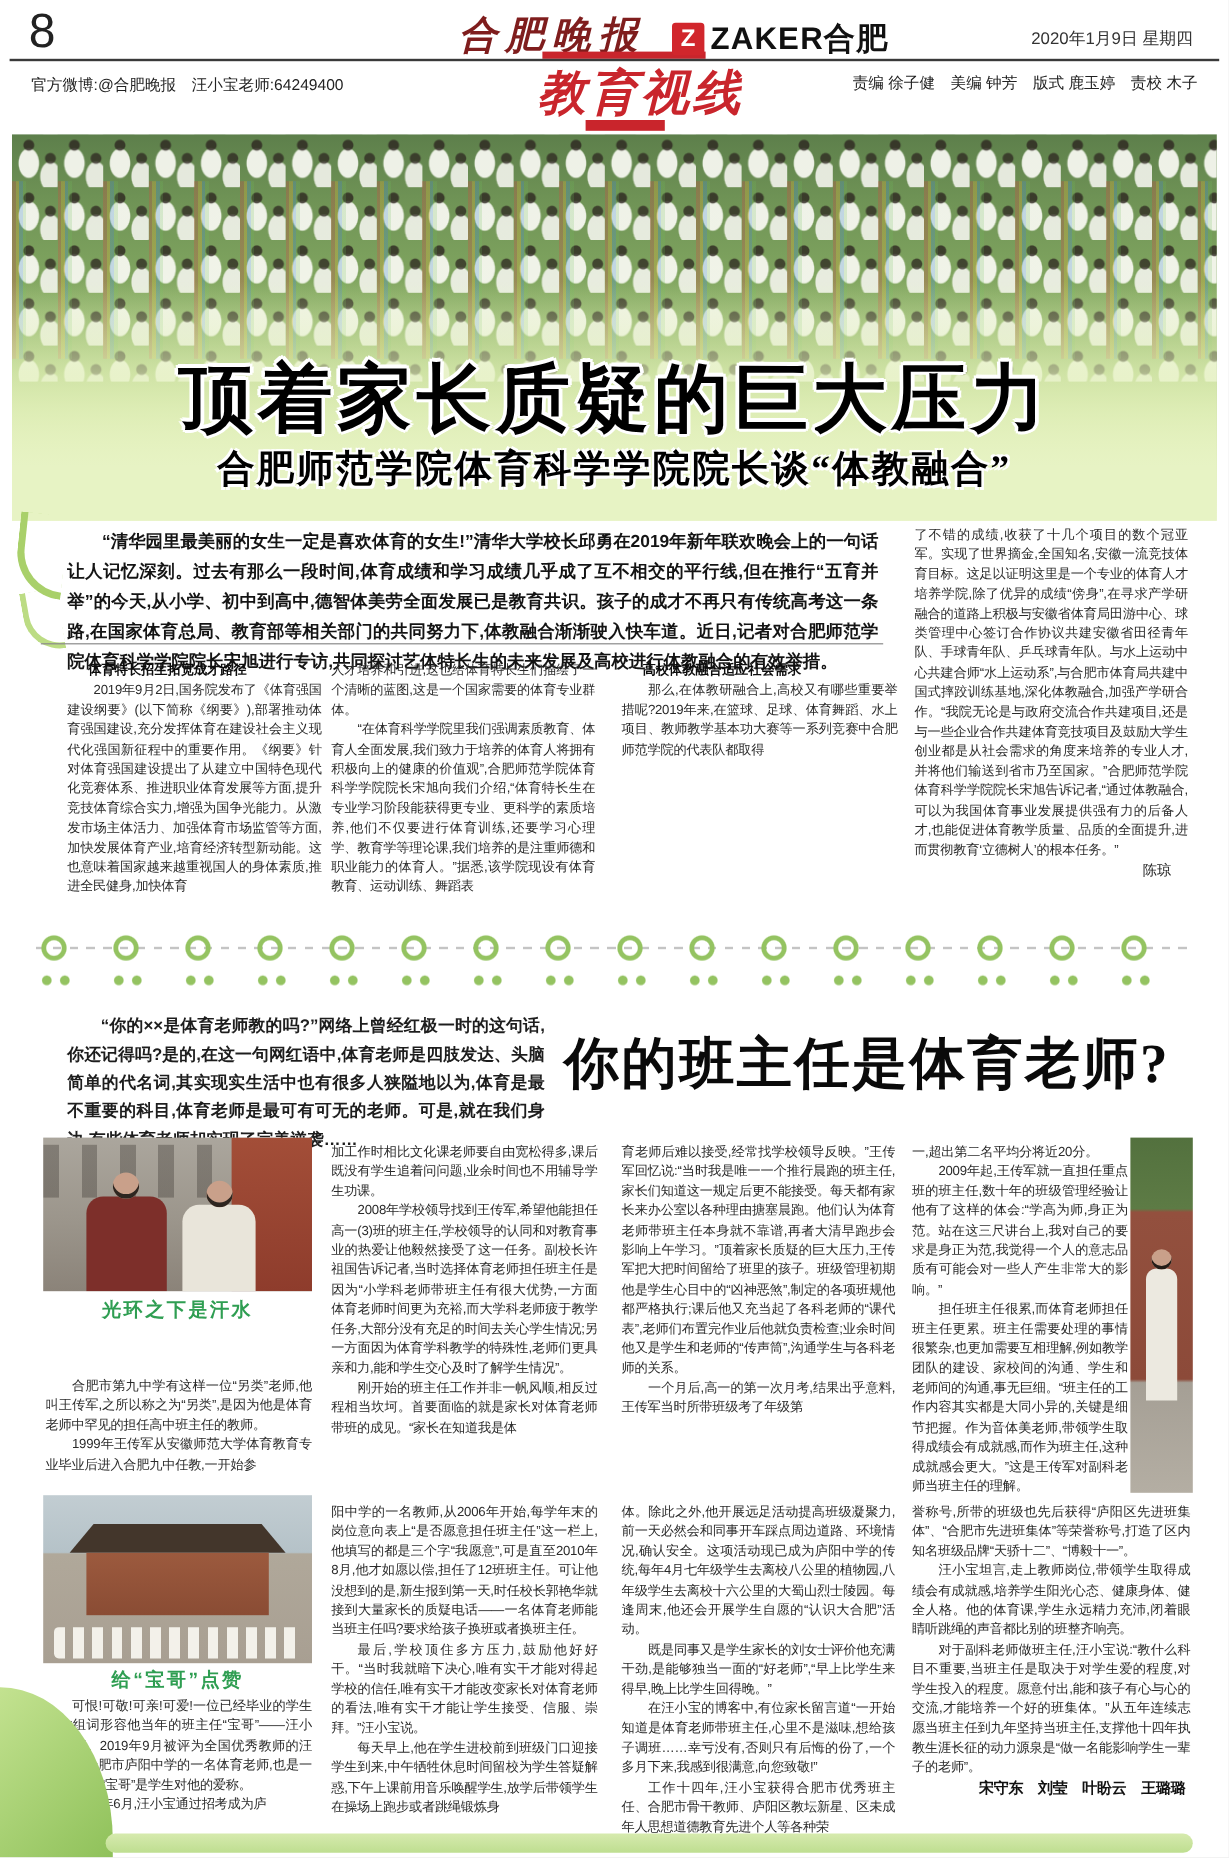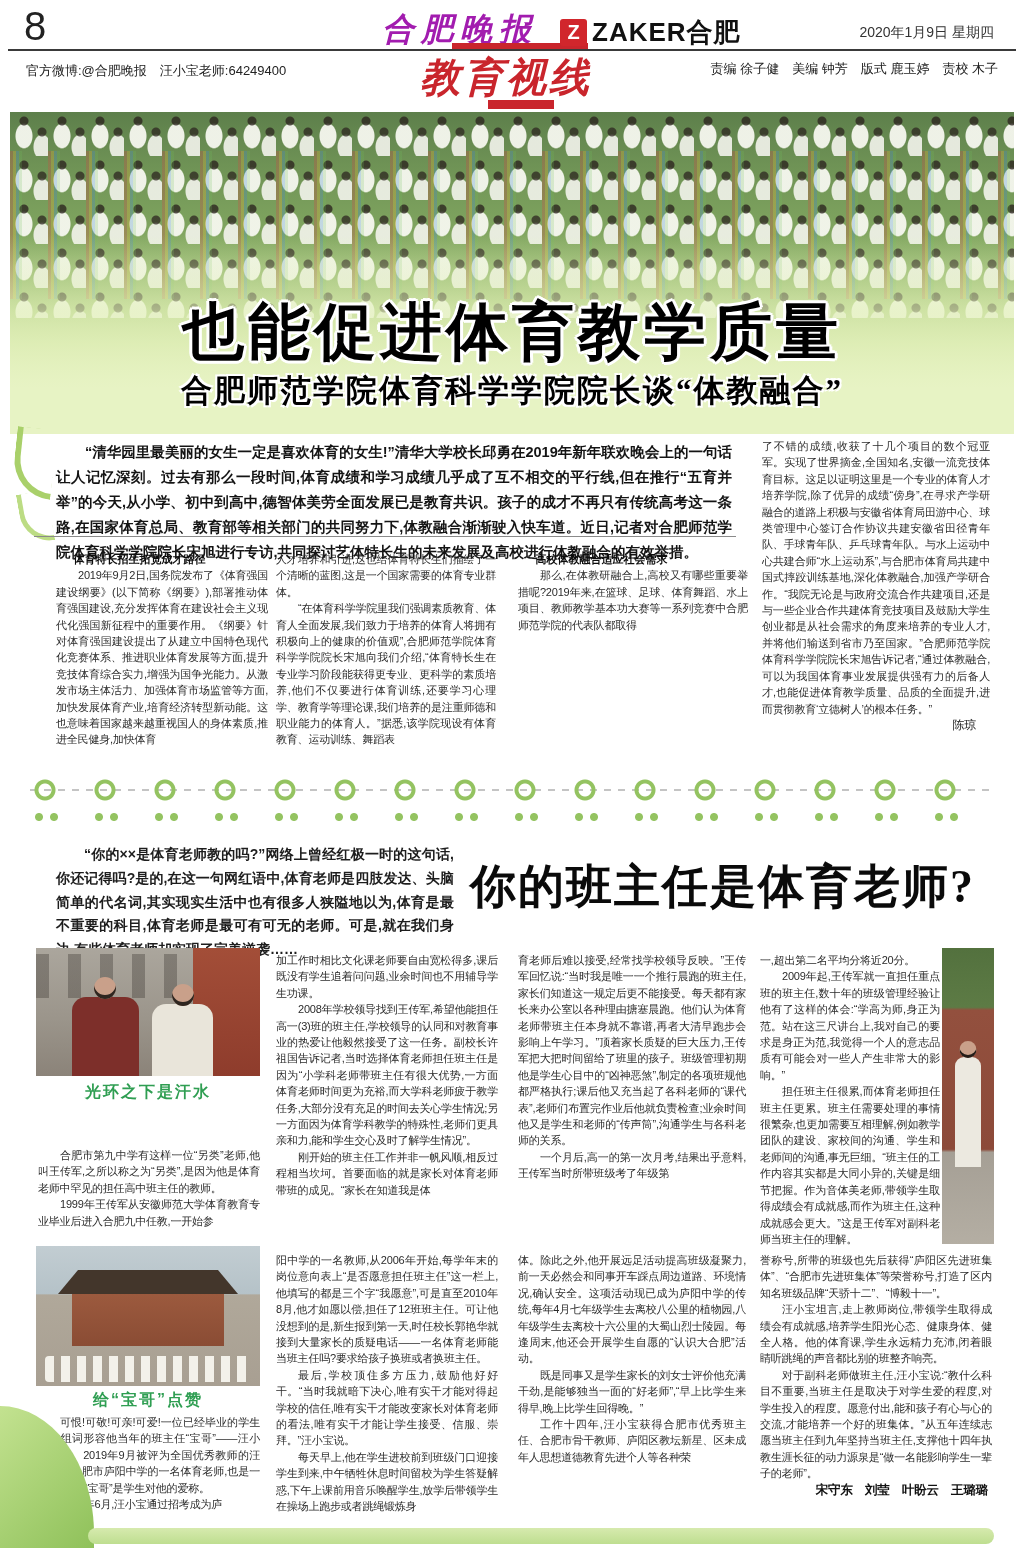--- a/index.html
+++ b/index.html
@@ -1,31 +1,31 @@
 <!DOCTYPE html>
 <html><head>
 <meta charset="utf-8">
 <style>
   html,body{margin:0;padding:0;background:#e8e8e8;}
   #page{position:relative;width:1024px;height:1548px;margin:0 auto;background:#fff;
         overflow:hidden;font-family:"Liberation Sans","DejaVu Sans",sans-serif;color:#2b2b2b;}
   
   .pagenum{position:absolute;left:24px;top:4px;font-size:40px;font-weight:400;color:#222;}
   .paper-name{position:absolute;left:382px;top:8px;font-family:"Liberation Serif",serif;
-      font-style:italic;font-weight:bold;font-size:32px;color:#a21caf;letter-spacing:7px;white-space:nowrap;}
+      font-style:italic;font-weight:bold;font-size:32px;color:#7f1d1d;letter-spacing:7px;white-space:nowrap;}
   .red-underbar{position:absolute;left:452px;top:43px;width:136px;height:6px;background:#c9252c;}
   .zaker{position:absolute;left:560px;top:15px;display:flex;align-items:center;gap:5px;}
   .zbox{width:27px;height:27px;background:#d1262c;color:#fff;font-weight:bold;font-size:20px;
       display:flex;align-items:center;justify-content:center;border-radius:3px;}
   .zaker-name{font-size:26px;font-weight:bold;color:#111;letter-spacing:1px;}
   .issue-date{position:absolute;right:30px;top:24px;font-size:14px;color:#333;}
   .mast-rule{position:absolute;left:8px;right:8px;top:49px;border-top:2px solid #3a3a3a;}
   .weibo{position:absolute;left:26px;top:62px;font-size:13px;color:#222;}
   .editors{position:absolute;right:26px;top:60px;font-size:13px;color:#222;}
-  .section-title{position:absolute;left:420px;top:50px;width:200px;text-align:left;
+  .section-title{position:absolute;left:420px;top:50px;width:200px;text-align:right;
       font-family:"Liberation Serif",serif;font-style:italic;font-weight:bold;font-size:40px;
       color:#c9252c;letter-spacing:3px;}
   .section-tagbar{position:absolute;left:488px;top:100px;width:66px;height:9px;background:#c9252c;}
   
   .hero{position:absolute;left:10px;top:112px;width:1004px;height:322px;overflow:hidden;
       background:linear-gradient(180deg,#5d7f4b 0%,#6e9255 16%,#7fa45f 36%,#9cbe73 55%,#c3db91 72%,#dcedb0 88%,#e9f4c6 100%);}
   .hero-crowd{position:absolute;left:0;top:0;right:0;height:64%;
       background-image:
         radial-gradient(circle 5px at 14px 9px, rgba(45,38,32,.8) 4px, transparent 5px),
         radial-gradient(ellipse 9px 13px at 14px 24px, rgba(250,250,244,.92) 8px, transparent 9px),
@@ -132,21 +132,21 @@
   <div class="mast-rule"></div>
   <div class="weibo">官方微博:@合肥晚报　汪小宝老师:64249400</div>
   <div class="editors">责编 徐子健　美编 钟芳　版式 鹿玉婷　责校 木子</div>
   <div class="section-title">教育视线</div>
   <div class="section-tagbar"></div>
 
   <div class="hero">
     <div class="hero-crowd"></div>
     <div class="hero-stripes"></div>
     <div class="hero-fade"></div>
-    <div class="hl1">也能促进体育教学质量</div>
+    <div class="hl1">顶着家长质疑的巨大压力</div>
     <div class="hl1-sub">合肥师范学院体育科学学院院长谈“体教融合”</div>
   </div>
 
   <div class="intro-deco1"></div>
   <div class="intro-deco2"></div>
   <div class="a1-intro">“清华园里最美丽的女生一定是喜欢体育的女生!”清华大学校长邱勇在2019年新年联欢晚会上的一句话让人记忆深刻。过去有那么一段时间,体育成绩和学习成绩几乎成了互不相交的平行线,但在推行“五育并举”的今天,从小学、初中到高中,德智体美劳全面发展已是教育共识。孩子的成才不再只有传统高考这一条路,在国家体育总局、教育部等相关部门的共同努力下,体教融合渐渐驶入快车道。近日,记者对合肥师范学院体育科学学院院长宋旭进行专访,共同探讨艺体特长生的未来发展及高校进行体教融合的有效举措。</div>
   <div class="intro-rule"></div>
 
   <div class="bodycol a1c1">
     <p class="colhead">体育特长招生拓宽成才路径</p>
@@ -216,20 +216,21 @@
     <p class="ind">2005年6月,汪小宝通过招考成为庐</p>
   </div>
   <div class="bodycol s2c2">
     <p>阳中学的一名教师,从2006年开始,每学年末的岗位意向表上“是否愿意担任班主任”这一栏上,他填写的都是三个字“我愿意”,可是直至2010年8月,他才如愿以偿,担任了12班班主任。可让他没想到的是,新生报到第一天,时任校长郭艳华就接到大量家长的质疑电话——一名体育老师能当班主任吗?要求给孩子换班或者换班主任。</p>
     <p class="ind">最后,学校顶住多方压力,鼓励他好好干。“当时我就暗下决心,唯有实干才能对得起学校的信任,唯有实干才能改变家长对体育老师的看法,唯有实干才能让学生接受、信服、崇拜。”汪小宝说。</p>
     <p class="ind">每天早上,他在学生进校前到班级门口迎接学生到来,中午牺牲休息时间留校为学生答疑解惑,下午上课前用音乐唤醒学生,放学后带领学生在操场上跑步或者跳绳锻炼身</p>
   </div>
   <div class="bodycol s2c3">
     <p>体。除此之外,他开展远足活动提高班级凝聚力,前一天必然会和同事开车踩点周边道路、环境情况,确认安全。这项活动现已成为庐阳中学的传统,每年4月七年级学生去离校八公里的植物园,八年级学生去离校十六公里的大蜀山烈士陵园。每逢周末,他还会开展学生自愿的“认识大合肥”活动。</p>
     <p class="ind">既是同事又是学生家长的刘女士评价他充满干劲,是能够独当一面的“好老师”,“早上比学生来得早,晚上比学生回得晚。”</p>
+    <p class="ind">在汪小宝的博客中,有位家长留言道“一开始知道是体育老师带班主任,心里不是滋味,想给孩子调班……幸亏没有,否则只有后悔的份了,一个多月下来,我感到很满意,向您致敬!”</p>
     <p class="ind">工作十四年,汪小宝获得合肥市优秀班主任、合肥市骨干教师、庐阳区教坛新星、区未成年人思想道德教育先进个人等各种荣</p>
   </div>
   <div class="bodycol s2c4">
     <p>誉称号,所带的班级也先后获得“庐阳区先进班集体”、“合肥市先进班集体”等荣誉称号,打造了区内知名班级品牌“天骄十二”、“博毅十一”。</p>
     <p class="ind">汪小宝坦言,走上教师岗位,带领学生取得成绩会有成就感,培养学生阳光心态、健康身体、健全人格。他的体育课,学生永远精力充沛,闭着眼睛听跳绳的声音都比别的班整齐响亮。</p>
     <p class="ind">对于副科老师做班主任,汪小宝说:“教什么科目不重要,当班主任是取决于对学生爱的程度,对学生投入的程度。愿意付出,能和孩子有心与心的交流,才能培养一个好的班集体。”从五年连续志愿当班主任到九年坚持当班主任,支撑他十四年执教生涯长征的动力源泉是“做一名能影响学生一辈子的老师”。</p>
     <p class="byline2">宋守东　刘莹　叶盼云　王璐璐</p>
   </div>
 
   <div class="corner-green"></div>

